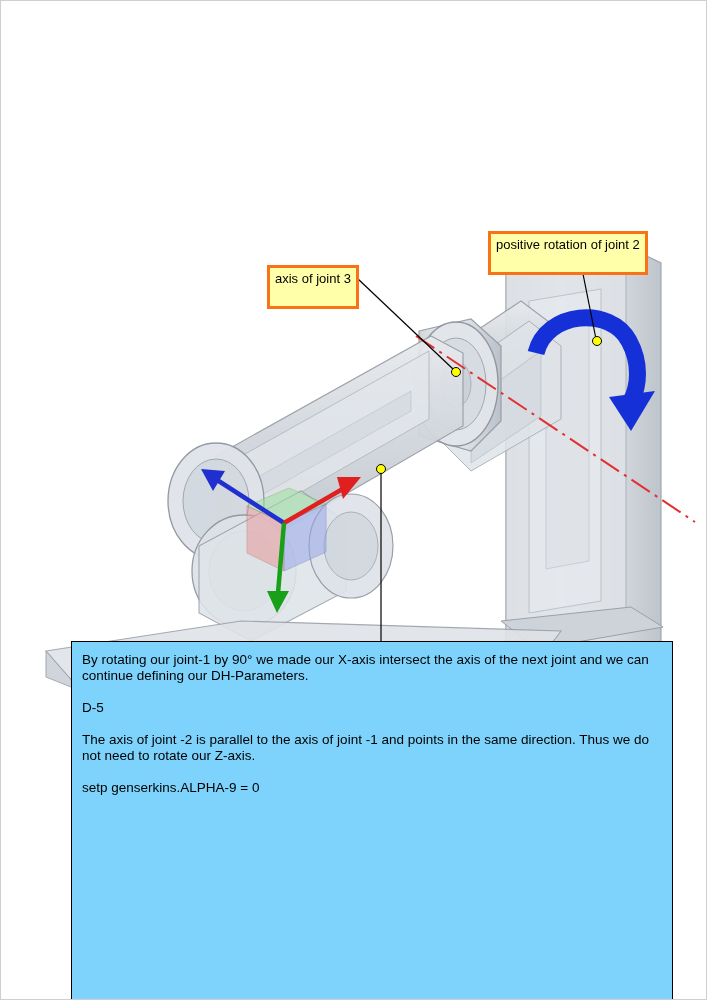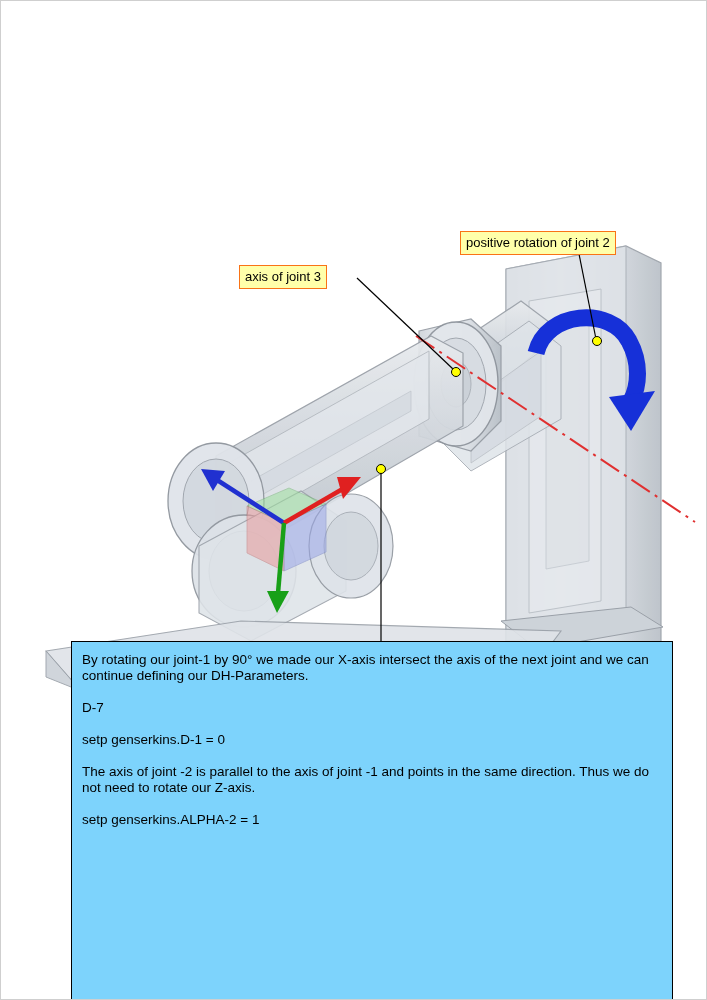--- a/index.html
+++ b/index.html
@@ -30,27 +30,28 @@
     position: absolute;
     left: 0;
     top: 0;
     width: 707px;
     height: 1000px;
   }
   
   .callout {
     position: absolute;
     background: #ffffaa;
-    border: 1px solid #f97316;
+    border: 3px solid #f97316;
     font-size: 13px;
     line-height: 15px;
     color: #000000;
-    padding: 3px 5px 4px 5px;
+    padding: 3px 5px 20px 5px;
     white-space: nowrap;
     box-sizing: border-box;
+    margin-left: 28px;
   }
   #callout-axis-joint2 {
     left: 238px;
     top: 264px;
   }
   #callout-positive-rotation {
     left: 459px;
     top: 230px;
   }
   
@@ -208,19 +209,18 @@
     </div>
 
     <div class="callout" id="callout-positive-rotation">
       <span>positive rotation of joint 2</span>
     </div>
 
   </div>
 
   <div id="text-panel">
     <p>By rotating our joint-1 by 90° we made our X-axis intersect the axis of the next joint and we can continue defining our DH-Parameters.</p>
-    <p>D-7</p>
-    <p class="mono-line">setp genserkins.D-1 = 0</p>
+    <p>D-5</p>
     <p>The axis of joint -2 is parallel to the axis of joint -1 and points in the same direction. Thus we do not need to rotate our Z-axis.</p>
-    <p class="mono-line">setp genserkins.ALPHA-2 = 1</p>
+    <p class="mono-line">setp genserkins.ALPHA-9 = 0</p>
   </div>
 
 </div>
 
 </body></html>

